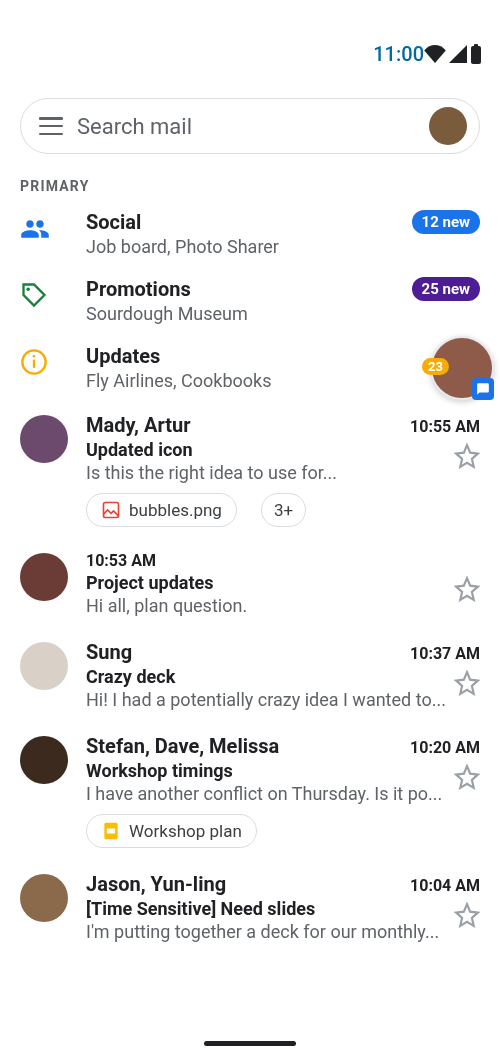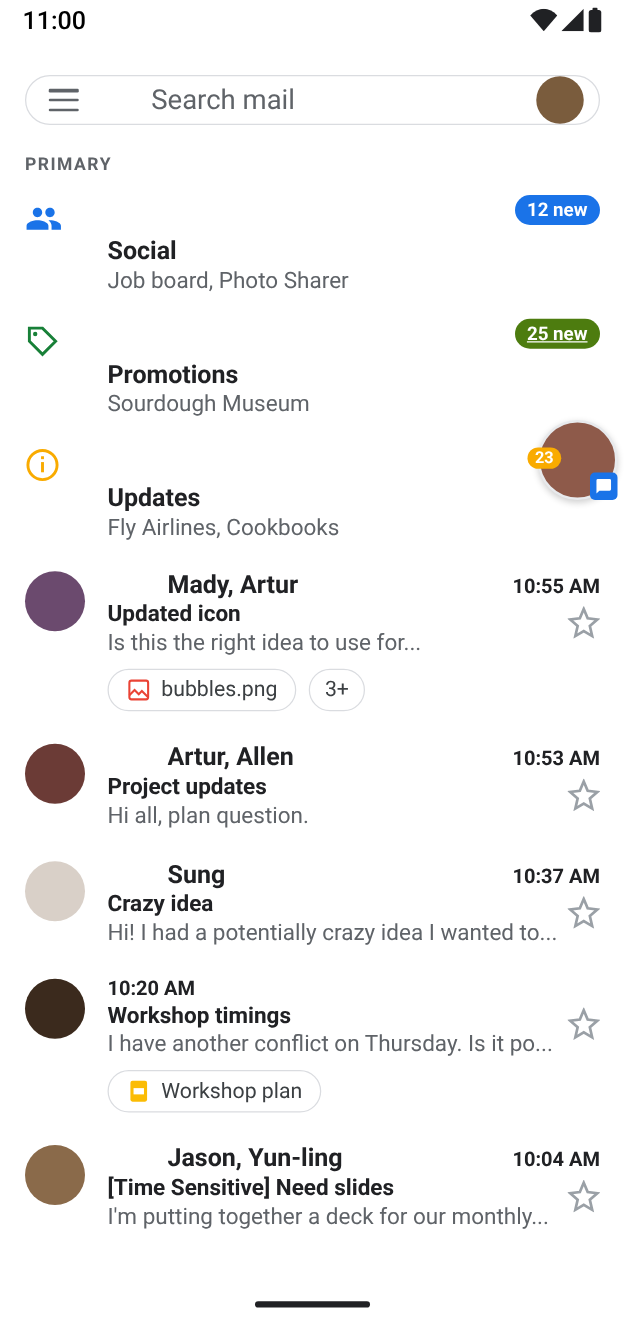--- a/index.html
+++ b/index.html
@@ -1,46 +1,46 @@
 <!DOCTYPE html>
 <html><head>
 <meta charset="utf-8">
 <style>
   * { box-sizing: border-box; margin: 0; padding: 0; }
   html, body { width: 500px; height: 1056px; font-family: Roboto, "Helvetica Neue", Arial, sans-serif; background: #fff; color: #202124; overflow: hidden; position: relative; }
-  .status-bar { height: 32px; display: flex; align-items: center; justify-content: space-between; padding: 0 18px; font-size: 20px; font-weight: 500; color: #000000; }
+  .status-bar { height: 32px; display: flex; align-items: center; justify-content: flex-end; padding: 0 18px; font-size: 20px; font-weight: 500; color: #0369a1; margin-top: 38px; }
   .status-icons { display:flex; gap:3px; align-items:center; }
-  .search-bar { margin: 28px 20px 14px 20px; height: 40px; border: 1px solid #dadce0; border-radius: 28px; display:flex; align-items:center; padding: 0 12px; gap: 44px; }
+  .search-bar { margin: 28px 20px 14px 20px; height: 56px; border: 1px solid #dadce0; border-radius: 28px; display:flex; align-items:center; padding: 0 12px; }
   .hamburger { width: 24px; height: 18px; display:flex; flex-direction:column; justify-content:space-between; margin: 0 14px 0 6px; cursor:pointer; }
   .hamburger span { display:block; height:2.5px; background:#5f6368; border-radius:1px; }
   .search-text { flex:1; font-size:22px; color:#5f6368; }
   .avatar { width:38px; height:38px; border-radius:50%; background:#7a5c3d; flex:none; }
   .section-label { font-size:14px; letter-spacing:1.2px; color:#5f6368; padding: 10px 20px 6px 20px; font-weight:700; }
   .row { display:flex; padding: 10px 20px 10px 20px; }
   .row-icon-col { width:66px; display:flex; justify-content:flex-start; padding-top:4px; }
-  .row-body { flex:1; min-width:0;margin-top:32px; }
+  .row-body { flex:1; min-width:0; }
   .row-title { font-size:20px; font-weight:500; color:#202124; }
   .row-title.bold { font-weight:700; }
   .row-sub { font-size:18px; color:#5f6368; margin-top:2px; white-space:nowrap; overflow:hidden; text-overflow:ellipsis; }
   .row-right { display:flex; flex-direction:column; align-items:flex-end; }
   .badge { font-size:15px; font-weight:700; color:#fff; border-radius:12px; padding:3px 10px; }
   .badge.blue { background:#1a73e8; }
-  .badge.green { background:#4d7c0f;text-decoration:underline; }
+  .badge.green { background:#4c1d95; }
   
   .email { display:flex; padding: 12px 20px 12px 20px; }
   .email-avatar-col { width:66px; padding-top:2px; }
   .email-avatar { width:48px; height:48px; border-radius:50%; background:#ccc; }
   .email-body { flex:1; min-width:0; }
   .sender-line { display:flex; justify-content:space-between; align-items:baseline; }
-  .sender { font-size:20px; font-weight:700; color:#202124; white-space:nowrap; overflow:hidden; text-overflow:ellipsis; padding-right:8px;margin-left:48px; }
+  .sender { font-size:20px; font-weight:700; color:#202124; white-space:nowrap; overflow:hidden; text-overflow:ellipsis; padding-right:8px; }
   .time { font-size:16px; font-weight:700; color:#202124; flex:none; }
   .subject { font-size:18px; font-weight:700; color:#202124; margin-top:2px; white-space:nowrap; overflow:hidden; text-overflow:ellipsis; }
   .preview { font-size:18px; color:#5f6368; margin-top:2px; white-space:nowrap; overflow:hidden; text-overflow:ellipsis; }
   .star { margin-top:6px; }
-  .chips { display:flex; gap:10px; margin-top:10px; }
+  .chips { display:flex; gap:24px; margin-top:10px; }
   .chip { display:flex; align-items:center; gap:8px; border:1px solid #dadce0; border-radius:18px; padding:6px 14px; font-size:17px; color:#3c4043; }
   .chip.count { padding:6px 12px; }
   .subj-star { display:flex; align-items:flex-start; }
   .subj-col { flex:1; min-width:0; }
   .floating-bubble { position:absolute; right:6px; top:336px; width:64px; height:64px; border-radius:50%; background:#8e5a4a; border:2px solid #e8eaed; box-shadow:0 2px 6px rgba(0,0,0,.2); }
   .floating-badge { position:absolute; left:-10px; top:20px; background:#f9ab00; color:#fff; font-size:13px; font-weight:700; border-radius:10px; padding:1px 6px; }
   .chat-icon { position:absolute; right:-2px; bottom:-2px; width:22px; height:22px; background:#1a73e8; border-radius:4px; display:flex; align-items:center; justify-content:center; }
   .home-indicator { position:absolute; bottom:10px; left:50%; transform:translateX(-50%); width:92px; height:5px; background:#202124; border-radius:3px; }
 </style>
 </head>
@@ -152,21 +152,20 @@
     </div>
   </div>
 </div>
 
 <div class="email">
   <div class="email-avatar-col">
       <div class="email-avatar" style="background:#6b3b36"></div>
     </div>
   <div class="email-body">
     <div class="sender-line">
-      <div class="sender">Artur, Allen</div>
       <div class="time">10:53 AM</div>
     </div>
     <div class="subj-star">
       <div class="subj-col">
         <div class="subject">Project updates</div>
         <div class="preview">Hi all, plan question.</div>
       </div>
       <svg class="star" width="26" height="26" viewBox="0 0 24 24">
           <path fill="none" stroke="#9aa0a6" stroke-width="2" d="M12 2l2.9 6.9L22 9.8l-5.5 4.8L18.2 22 12 18.3 5.8 22l1.7-7.4L2 9.8l7.1-.9z"></path>
         </svg>
@@ -178,36 +177,37 @@
   <div class="email-avatar-col">
       <div class="email-avatar" style="background:#d9d0c8"></div>
     </div>
   <div class="email-body">
     <div class="sender-line">
       <div class="sender">Sung</div>
       <div class="time">10:37 AM</div>
     </div>
     <div class="subj-star">
       <div class="subj-col">
-        <div class="subject">Crazy idea</div>
+        <div class="subject">Crazy deck</div>
         <div class="preview">Hi! I had a potentially crazy idea I wanted to...</div>
       </div>
       <svg class="star" width="26" height="26" viewBox="0 0 24 24">
           <path fill="none" stroke="#9aa0a6" stroke-width="2" d="M12 2l2.9 6.9L22 9.8l-5.5 4.8L18.2 22 12 18.3 5.8 22l1.7-7.4L2 9.8l7.1-.9z"></path>
         </svg>
     </div>
   </div>
 </div>
 
 <div class="email">
   <div class="email-avatar-col">
       <div class="email-avatar" style="background:#3b2a1d"></div>
     </div>
   <div class="email-body">
     <div class="sender-line">
+      <div class="sender">Stefan, Dave, Melissa</div>
       <div class="time">10:20 AM</div>
     </div>
     <div class="subj-star">
       <div class="subj-col">
         <div class="subject">Workshop timings</div>
         <div class="preview">I have another conflict on Thursday. Is it po...</div>
       </div>
       <svg class="star" width="26" height="26" viewBox="0 0 24 24">
           <path fill="none" stroke="#9aa0a6" stroke-width="2" d="M12 2l2.9 6.9L22 9.8l-5.5 4.8L18.2 22 12 18.3 5.8 22l1.7-7.4L2 9.8l7.1-.9z"></path>
         </svg>

